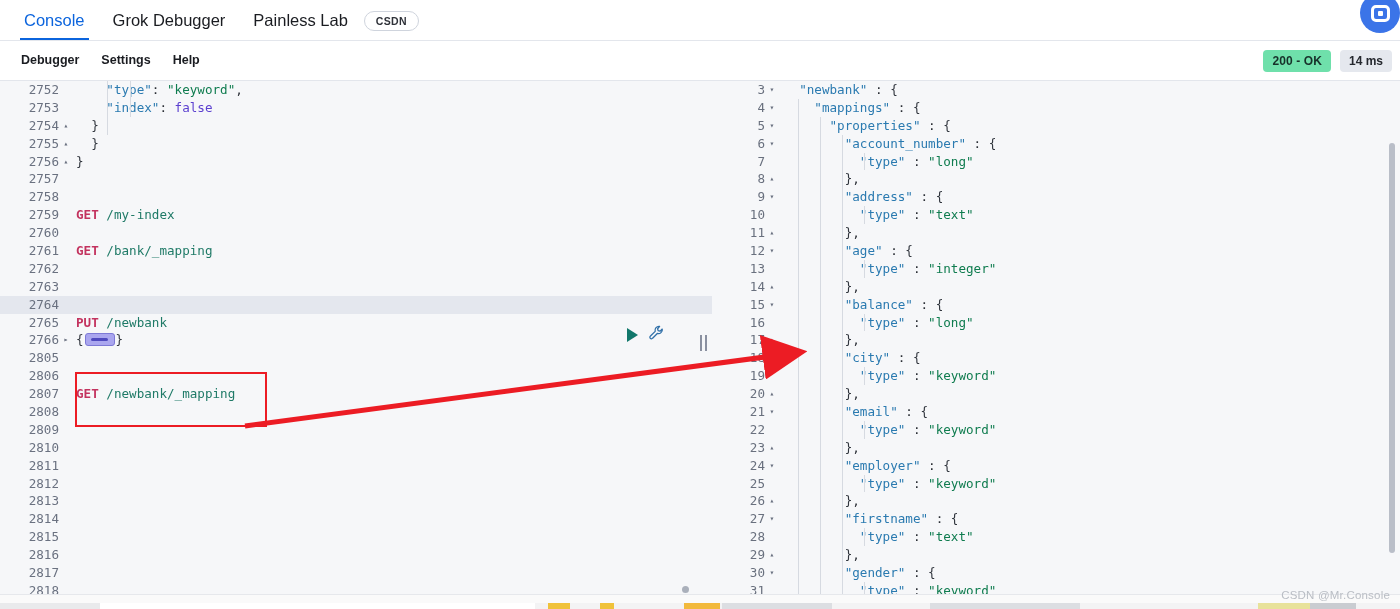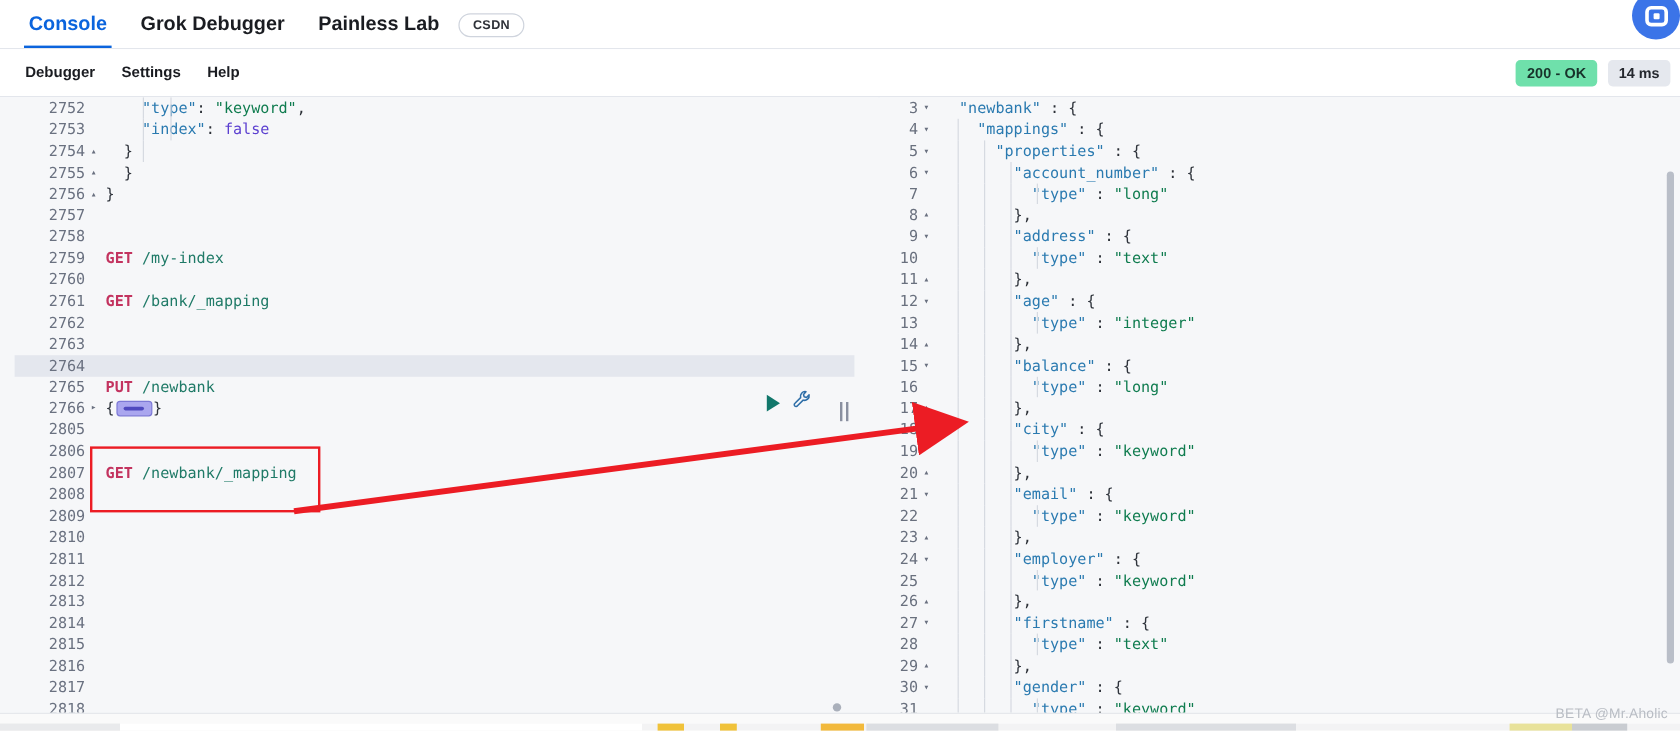--- a/index.html
+++ b/index.html
@@ -13,21 +13,21 @@
 
   
   .topnav {
     position: absolute; top: 0; left: 0; width: 1400px; height: 41px;
     background: #fff;
     border-bottom: 1px solid #e3e6ec;
     display: flex; align-items: flex-end;
   }
   .topnav-inner { display:flex; align-items:flex-end; height:41px; padding-left: 10px; }
   .navtab {
-    font-size: 16.5px; font-weight: 700; color: #1a1c21;
+    font-size: 16.5px; font-weight: 400; color: #1a1c21;
     padding: 0 14px 12px 14px; line-height: 1; cursor: pointer;
     position: relative; white-space: nowrap;
   }
   .navtab.active { color: #0b64dd; }
   .navtab.active::after {
     content:""; position:absolute; left:10px; right:10px; bottom:0;
     height: 2.5px; background:#0b64dd;
   }
   .beta-pill {
     display:inline-flex; align-items:center; justify-content:center;
@@ -73,21 +73,21 @@
 
   
   .panes {
     position:absolute; top:81px; left:0; width:1400px; height: 513px;
     background:#f6f7f9;
   }
   .pane {
     position:absolute; top:0; height: 513px; background:#f6f7f9;
     overflow:hidden;
   }
-  .pane-left  { left: 12px;   width: 721px; border-right: 1px solid #e1e4ea; }
+  .pane-left  { left: 0px;   width: 721px; border-right: 1px solid #e1e4ea; }
   .pane-right { left: 712px; width: 688px; }
 
   .code {
     font-family: "DejaVu Sans Mono", "Liberation Mono", monospace;
     font-size: 12.6px;
     line-height: 17.9px;
     white-space: pre;
   }
   .row { position:relative; height: 17.9px; display:flex; }
   .row.active { background:#e4e7ee; }
@@ -265,14 +265,14 @@
     <span class="seg" style="left:0px;width:100px;background:#e9eaec;"></span>
     <span class="seg" style="left:100px;width:435px;background:#ffffff;"></span>
     <span class="seg" style="left:548px;width:22px;background:#f0c23a;"></span>
     <span class="seg" style="left:600px;width:14px;background:#f0c23a;"></span>
     <span class="seg" style="left:684px;width:36px;background:#f2b93c;"></span>
     <span class="seg" style="left:722px;width:110px;background:#dcdee2;"></span>
     <span class="seg" style="left:930px;width:150px;background:#dcdee2;"></span>
     <span class="seg" style="left:1258px;width:52px;background:#e8e29a;"></span>
     <span class="seg" style="left:1310px;width:46px;background:#c9ccd1;"></span>
   </div>
-  <div class="watermark">BETA @Mr.Aholic</div>
+  <div class="watermark">CSDN @Mr.Console</div>
 </div>
 
 </body></html>

